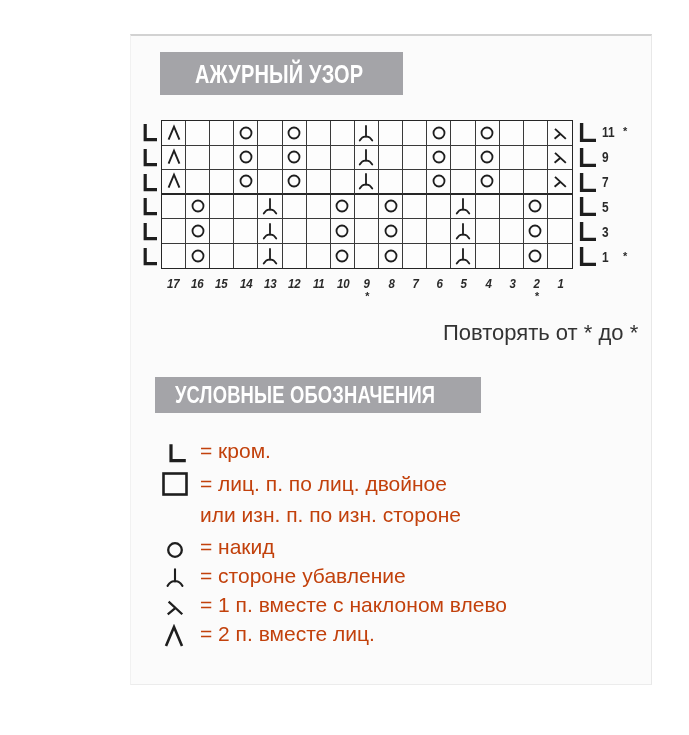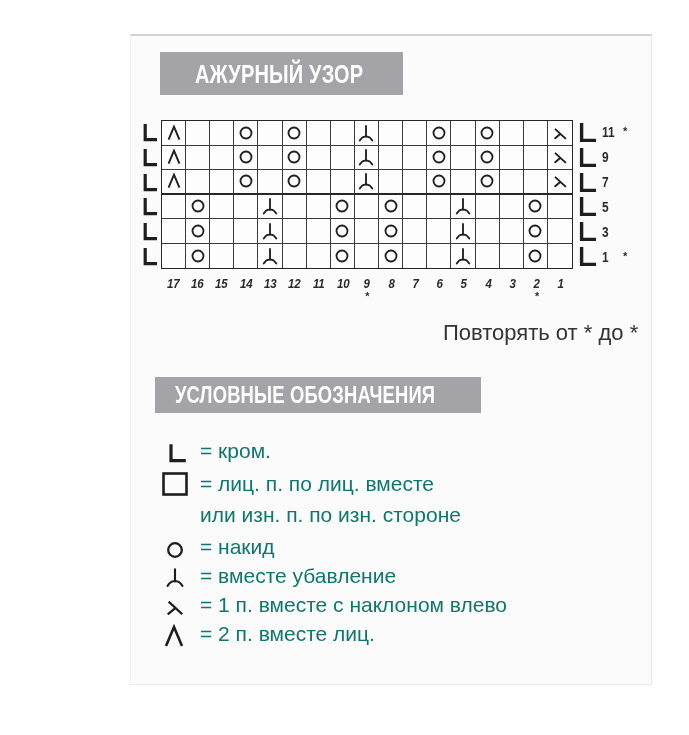--- a/index.html
+++ b/index.html
@@ -33,21 +33,21 @@
            font-size:14px;font-weight:bold;color:#2a2a2a;}
   .rl .star{position:absolute;left:45px;top:50%;transform:translateY(-60%);font-size:11px;font-weight:bold;color:#2a2a2a;}
 
   .col-labels{position:absolute;left:161px;top:274px;width:412px;height:30px;display:flex;font-style:italic;}
   .cl{flex:1;text-align:center;position:relative;}
   .cl .n{display:inline-block;font-size:13.5px;font-weight:bold;color:#2a2a2a;transform:scaleX(.85);letter-spacing:-.3px;}
   .cl .s{position:absolute;left:0;right:0;top:16px;text-align:center;font-size:11px;font-weight:bold;color:#2a2a2a;}
 
   .repeat{position:absolute;left:428px;top:320px;font-size:22px;line-height:26px;color:#333;white-space:nowrap;margin-left:15px;}
 
-  .lg-text{position:absolute;left:200px;font-size:21px;line-height:30px;color:#0f766e;white-space:nowrap;}
+  .lg-text{position:absolute;left:200px;font-size:21px;line-height:30px;color:#c2410c;white-space:nowrap;}
   .lg-sym{position:absolute;display:block;}
   .lg-sym svg{width:100%;height:100%;display:block;}
 </style>
 </head>
 <body>
 
 <div class="page"></div>
 
 <div class="banner b1">
   <span>АЖУРНЫЙ УЗОР</span>
@@ -417,36 +417,36 @@
         <path d="M4 1.2V17.6H18.8" fill="none" stroke="#1e1e1e" stroke-width="3.2"></path>
       </svg>
   </span>
   <span class="lg-text" style="top:436px;">= кром.</span>
 
   <span class="lg-sym" style="left:162px;top:472px;width:26px;height:24px;">
     <svg viewBox="0 0 26 24">
         <rect x="1.5" y="1.5" width="23" height="21" fill="none" stroke="#1e1e1e" stroke-width="2.6"></rect>
       </svg>
   </span>
-  <span class="lg-text" style="top:469px;">= лиц. п. по лиц. вместе</span>
+  <span class="lg-text" style="top:469px;">= лиц. п. по лиц. двойное</span>
   <span class="lg-text" style="top:500px;">или изн. п. по изн. стороне</span>
 
   <span class="lg-sym" style="left:165px;top:540px;width:20px;height:20px;">
     <svg viewBox="0 0 20 20">
         <circle cx="10" cy="10" r="6.8" fill="none" stroke="#1e1e1e" stroke-width="2.3"></circle>
       </svg>
   </span>
   <span class="lg-text" style="top:532px;">= накид</span>
 
   <span class="lg-sym" style="left:164px;top:567px;width:22px;height:21px;">
     <svg viewBox="0 0 24 24">
         <path d="M12 2.5V16.5M3.5 21.5Q7.5 15.5 12 16.5Q16.5 15.5 20.5 21.5" fill="none" stroke="#1e1e1e" stroke-width="2.4" stroke-linecap="round"></path>
       </svg>
   </span>
-  <span class="lg-text" style="top:561px;">= вместе убавление</span>
+  <span class="lg-text" style="top:561px;">= стороне убавление</span>
 
   <span class="lg-sym" style="left:164px;top:597px;width:22px;height:20px;">
     <svg viewBox="0 0 24 22">
         <path d="M5 5L20 19M12.6 12L4 19" fill="none" stroke="#1e1e1e" stroke-width="2.5"></path>
       </svg>
   </span>
   <span class="lg-text" style="top:590px;">= 1 п. вместе с наклоном влево</span>
 
   <span class="lg-sym" style="left:163px;top:624px;width:22px;height:24px;">
     <svg viewBox="0 0 22 24">

